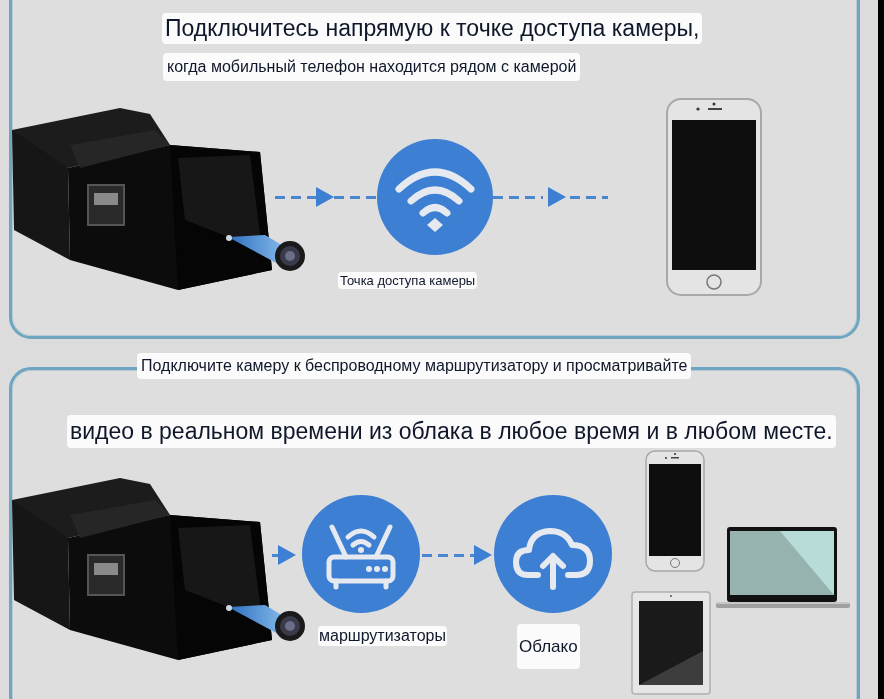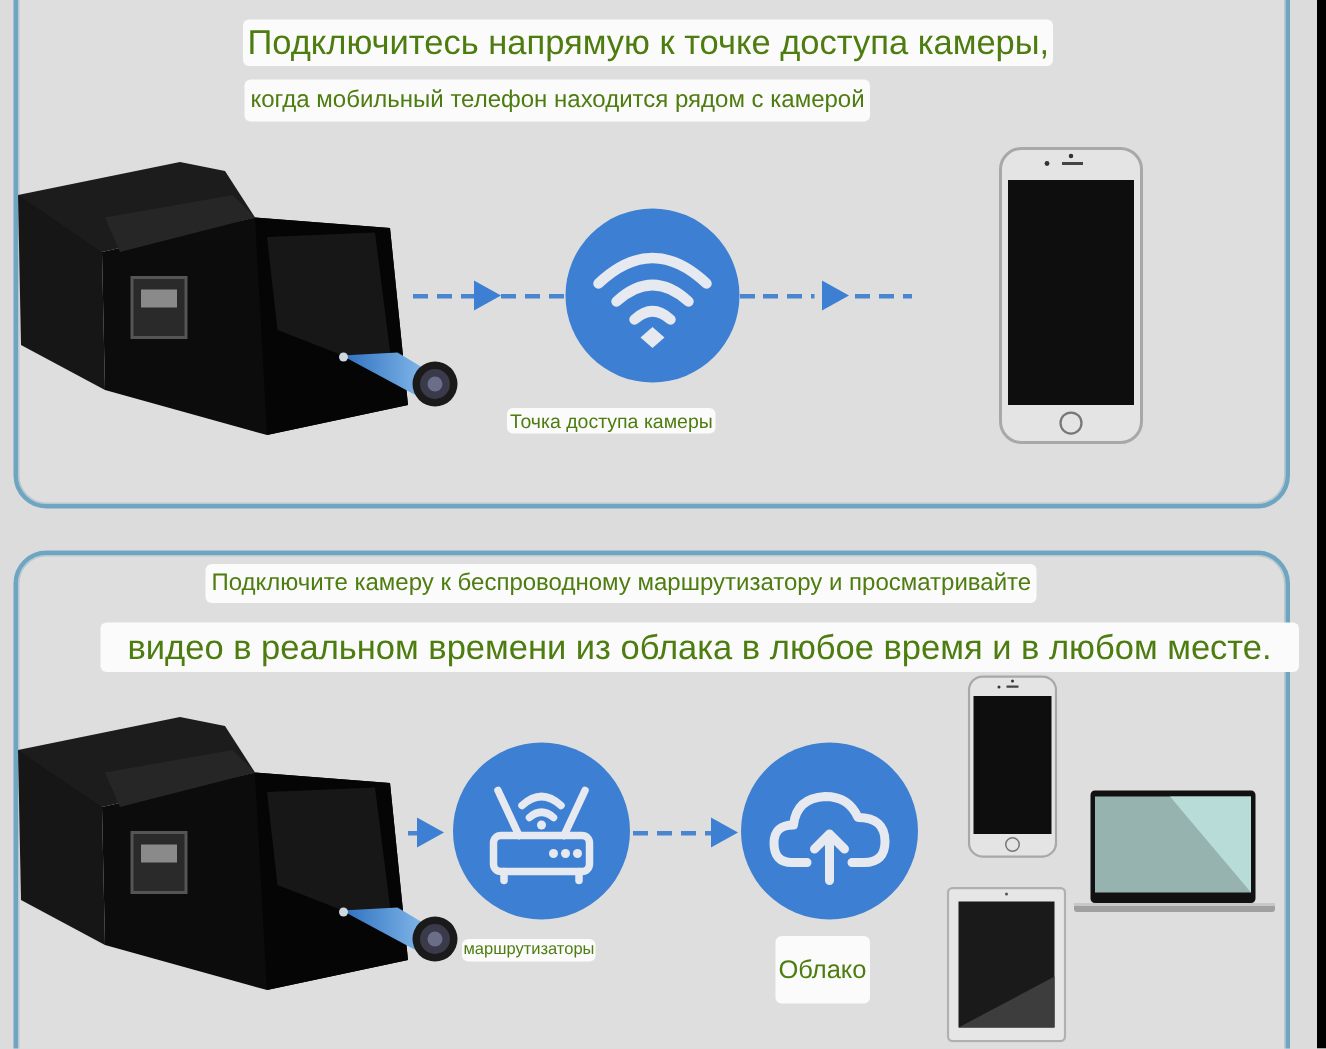--- a/index.html
+++ b/index.html
@@ -15,21 +15,21 @@
       background: #dedede;
       box-shadow: inset 0 0 0 1px rgba(80,140,170,0.25);
     }
     .panel.top { left: 9px; top: -40px; width: 851px; height: 379px; }
     .panel.bottom { left: 9px; top: 367px; width: 851px; height: 380px; }
 
     .caption {
       position: absolute;
       background: #fbfbfb;
       border-radius: 4px;
-      color: #4d7c0f;
+      color: #0f172a;
       white-space: nowrap;
       line-height: 1;
     }
 
     
     .charger { position: absolute; }
 
     .dash-line { position: absolute; height: 3px; background:
       repeating-linear-gradient(90deg, #4a86cf 0 10px, transparent 10px 16px); }
     .arrow-head { position: absolute; width: 0; height: 0;
@@ -95,22 +95,22 @@
   <rect x="1" y="1" width="94" height="196" rx="14" fill="#e4e4e4" stroke="#a8a8a8" stroke-width="2"></rect>
   <rect x="6" y="22" width="84" height="150" fill="#0e0e0e"></rect>
   <circle cx="48" cy="6" r="1.5" fill="#333"></circle>
   <circle cx="32" cy="11" r="1.6" fill="#333"></circle>
   <rect x="42" y="10" width="14" height="2" fill="#444"></rect>
   <circle cx="48" cy="184" r="7" fill="none" stroke="#777" stroke-width="1.5"></circle>
 </svg>
 
 <div class="panel bottom"></div>
 
-<div class="caption" style="left:137px; top:376px; padding:5px 4px; font-size:16px;">Подключите камеру к беспроводному маршрутизатору и просматривайте</div>
-<div class="caption" style="left:67px; top:415px; padding:5px 18px; font-size:23px;">видео в реальном времени из облака в любое время и в любом месте.</div>
+<div class="caption" style="left:137px; top:353px; padding:5px 4px; font-size:16px;">Подключите камеру к беспроводному маршрутизатору и просматривайте</div>
+<div class="caption" style="left:67px; top:415px; padding:5px 3px; font-size:23px;">видео в реальном времени из облака в любое время и в любом месте.</div>
 
 <svg class="charger" style="left:10px; top:470px;" width="300" height="200" viewBox="0 0 300 200">
   <defs>
     <linearGradient id="beam2" x1="0" y1="0" x2="1" y2="0">
       <stop offset="0" stop-color="#2d6fbf"></stop>
         <stop offset="1" stop-color="#8cc0ee"></stop>
     </linearGradient>
   </defs>
   <polygon points="2,30 110,8 140,14 160,45 58,68 20,60" fill="#1c1c1c"></polygon>
   <polygon points="58,68 160,45 250,52 262,170 168,190 60,160" fill="#0c0c0c"></polygon>
@@ -154,21 +154,21 @@
 <div class="circle" style="left:494px; top:495px; width:118px; height:118px;">
   <svg width="118" height="118" viewBox="0 0 118 118">
     <g fill="none" stroke="#e6eaf0" stroke-width="6" stroke-linecap="round" stroke-linejoin="round">
       <path d="M44 80 L34 80 Q22 80 22 67 Q22 55 35 55 Q37 37 56 36 Q72 36 78 50 Q96 50 96 66 Q96 80 82 80 L74 80"></path>
       <line x1="59" y1="92" x2="59" y2="62"></line>
       <polyline points="49,71 59,61 69,71"></polyline>
     </g>
   </svg>
 </div>
 
-<div class="caption" style="left:308px; top:626px; padding:2px 1px; font-size:11px;">маршрутизаторы</div>
+<div class="caption" style="left:318px; top:626px; padding:2px 1px; font-size:16px;">маршрутизаторы</div>
 <div class="caption" style="left:517px; top:624px; padding:14px 2px; font-size:17px;">Облако</div>
 
 <svg style="position:absolute; left:645px; top:450px;" width="60" height="122" viewBox="0 0 60 122">
   <rect x="1" y="1" width="58" height="120" rx="9" fill="#e4e4e4" stroke="#a8a8a8" stroke-width="1.5"></rect>
   <rect x="4" y="14" width="52" height="92" fill="#0e0e0e"></rect>
   <circle cx="30" cy="4" r="1" fill="#333"></circle>
   <circle cx="21" cy="8" r="1" fill="#333"></circle>
   <rect x="26" y="7" width="8" height="1.5" fill="#444"></rect>
   <circle cx="30" cy="113" r="4.5" fill="none" stroke="#777" stroke-width="1"></circle>
 </svg>

